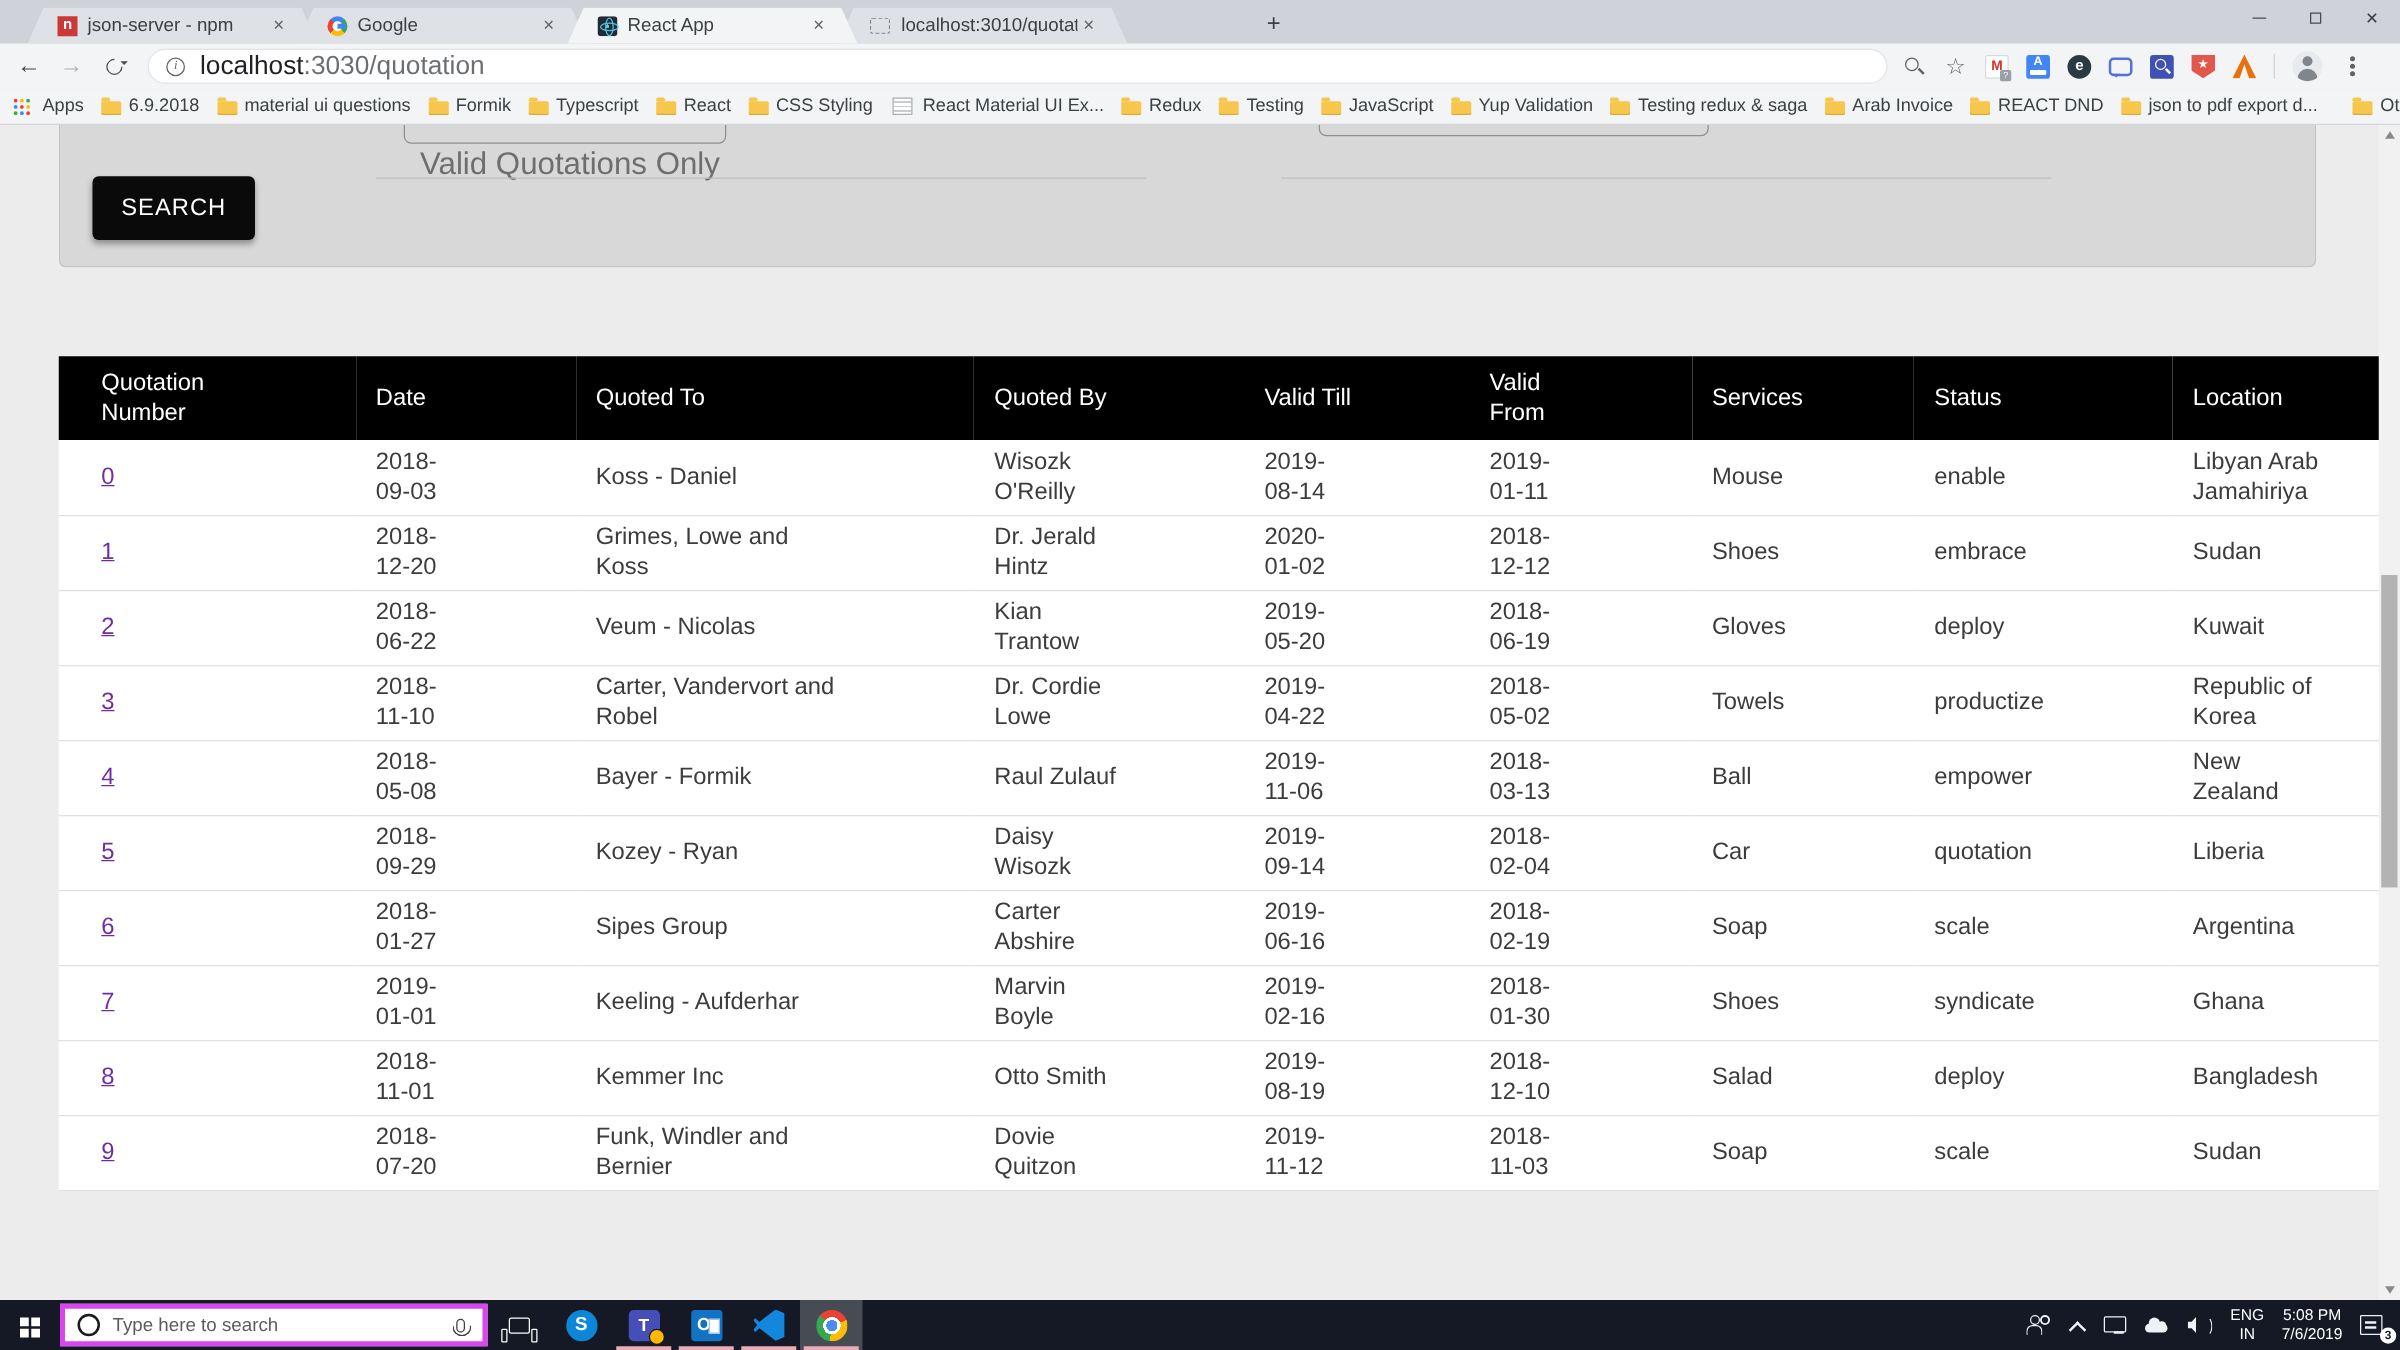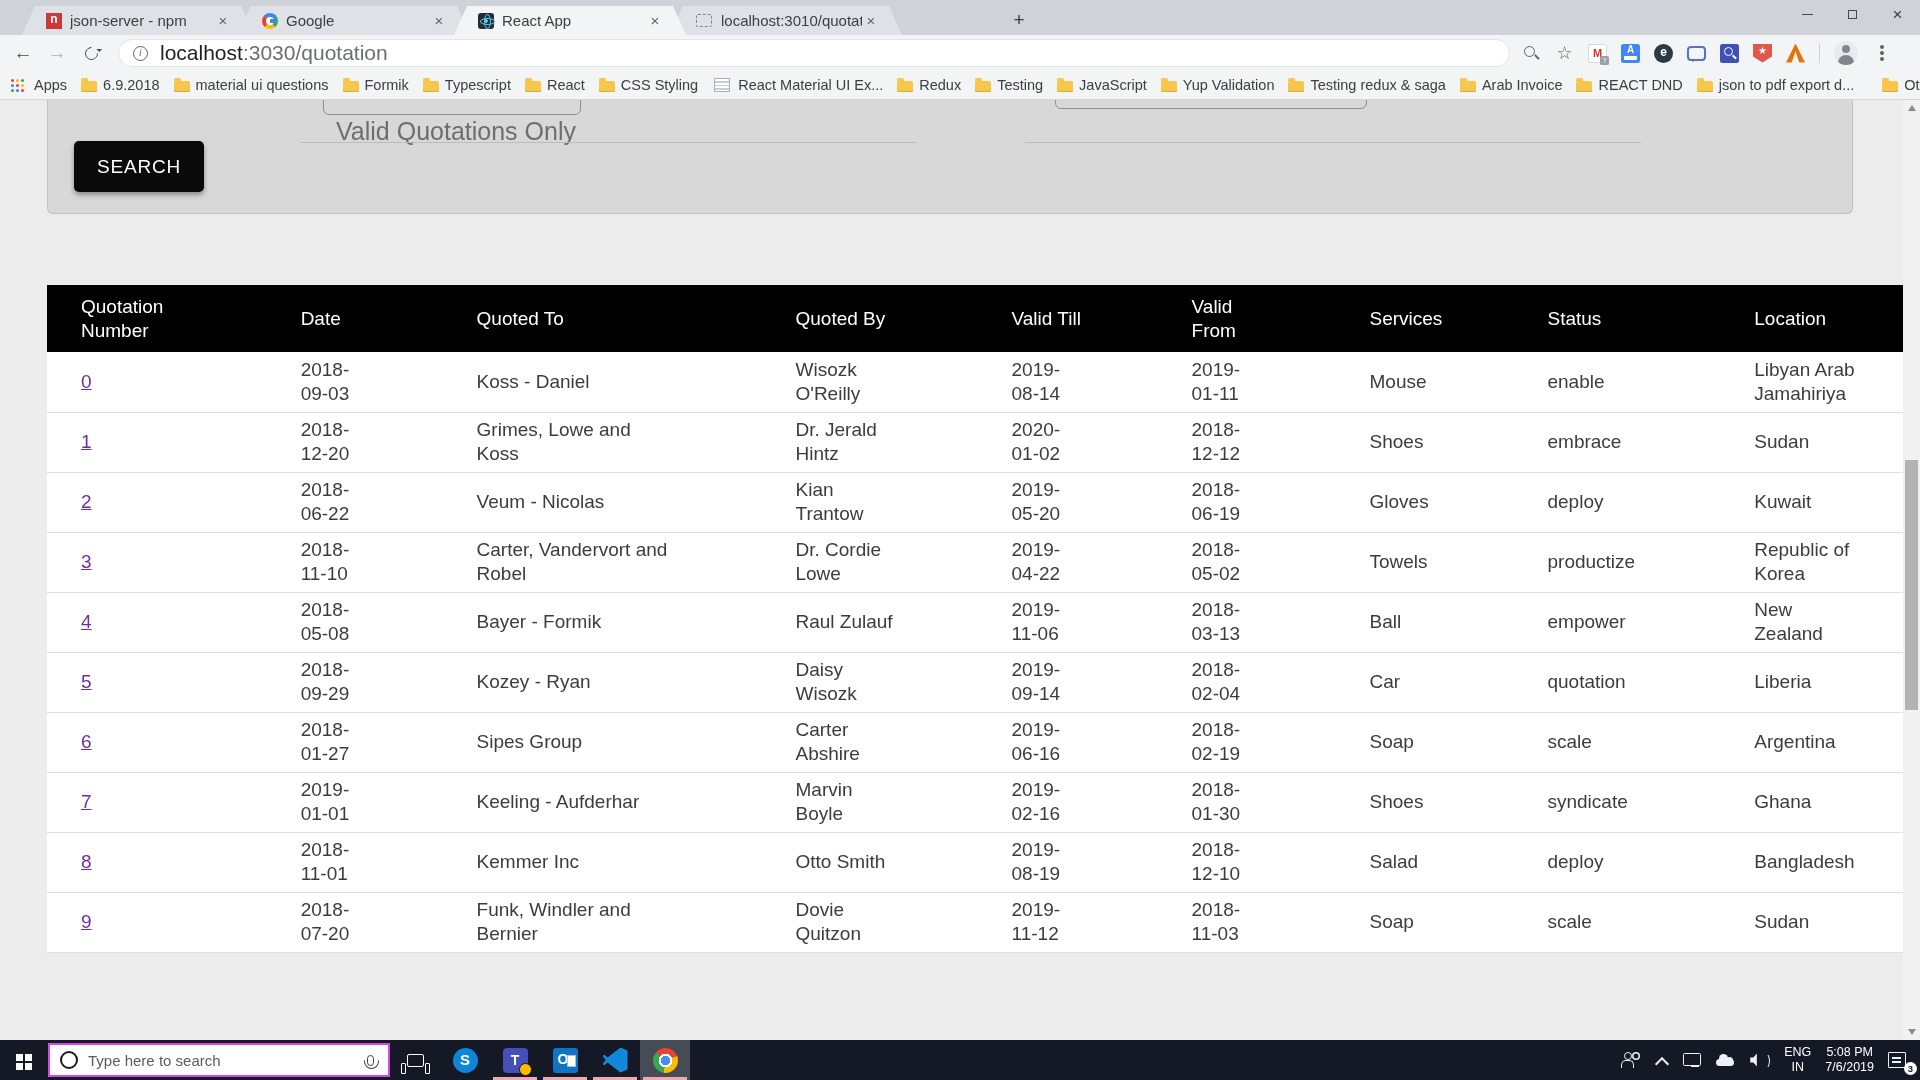--- a/index.html
+++ b/index.html
@@ -121,21 +121,21 @@
   .scrollbar { position:absolute; right:0; top:0; width:17px; height:940px; background:#f1f1f2; }
   .sb-thumb { position:absolute; left:2px; top:360px; width:13px; height:250px; background:#b3b3b3; }
   .sb-arrow { position:absolute; left:4.5px; width:0; height:0; border:4px solid transparent; }
   .sb-up { top:5px; border-bottom:6px solid #8a8a8a; border-top:none; }
   .sb-down { bottom:5px; border-top:6px solid #8a8a8a; border-bottom:none; }
 
   
   .taskbar { position:absolute; left:0; top:1040px; width:1920px; height:40px; background:#141925; display:flex; align-items:stretch; }
   .start-btn { width:48px; display:flex; align-items:center; justify-content:center; }
   .win-logo { position:relative; width:7px; height:7px; background:#fff; box-shadow:9px 0 0 #fff, 0 9px 0 #fff, 9px 9px 0 #fff; margin:-5px 5px 0 -5px; }
-  .tb-search { width:342px; background:#fff; border:2px solid #d946ef; margin:3px 0; display:flex; align-items:center; padding:0 10px; gap:10px; }
+  .tb-search { width:342px; background:#fff; border:4px solid #d946ef; margin:3px 0; display:flex; align-items:center; padding:0 10px; gap:10px; }
   .cortana-ring { width:18px; height:18px; border:2.4px solid #1b1b1b; border-radius:50%; flex:0 0 18px; }
   .tb-search-text { flex:1; font-size:15px; color:#5c5c5c; }
   .mic { position:relative; width:7px; height:11px; border:1.6px solid #3c3c3c; border-radius:4px; margin-right:4px; }
   .mic::after { content:""; position:absolute; left:-4.5px; top:4px; width:13px; height:7px; border:1.6px solid transparent; border-bottom-color:#3c3c3c; border-left-color:#3c3c3c; border-right-color:#3c3c3c; border-radius:0 0 9px 9px; }
   .tb-btn { width:50px; display:flex; align-items:center; justify-content:center; position:relative; }
   .tb-btn.active { background:rgba(255,255,255,0.22); }
   .tb-btn.running::after { content:""; position:absolute; left:3px; right:3px; bottom:0; height:3.5px; background:#ecaab2; }
   .app-icon { position:relative; width:25px; height:25px; }
   .i-task-view { width:17px; height:13px; border:1.6px solid #fff; border-radius:2px; margin:6px 4px; }
   .i-task-view::before { content:""; position:absolute; left:-7px; top:8px; width:3px; height:9px; border:1.3px solid #fff; border-radius:1px; }

